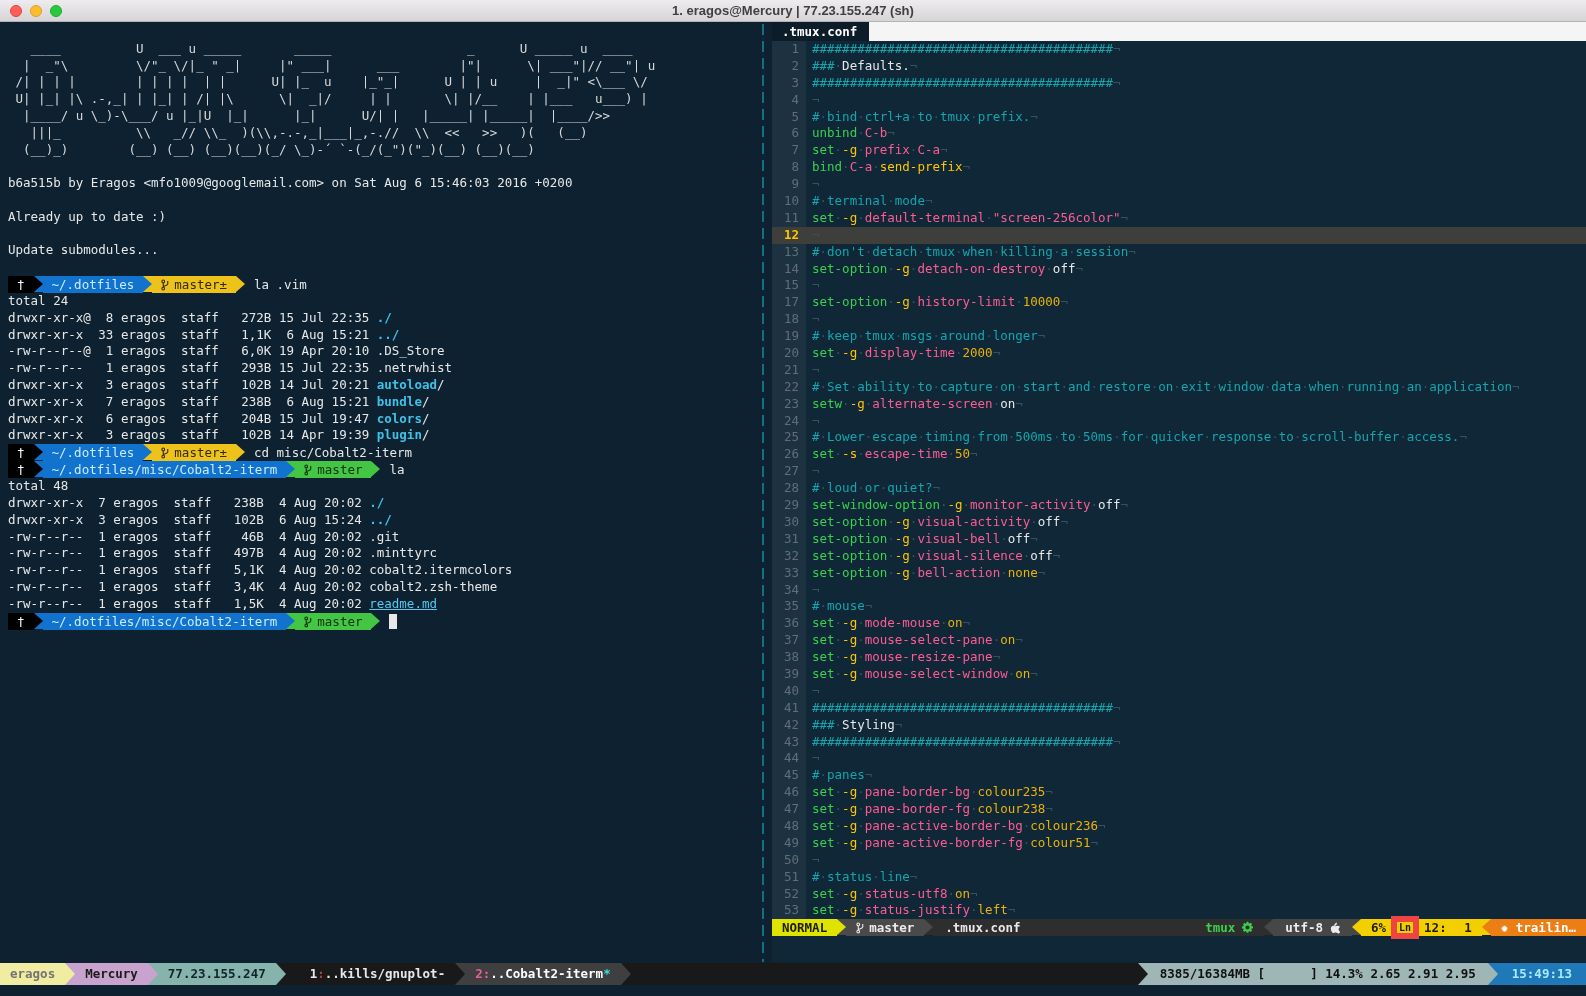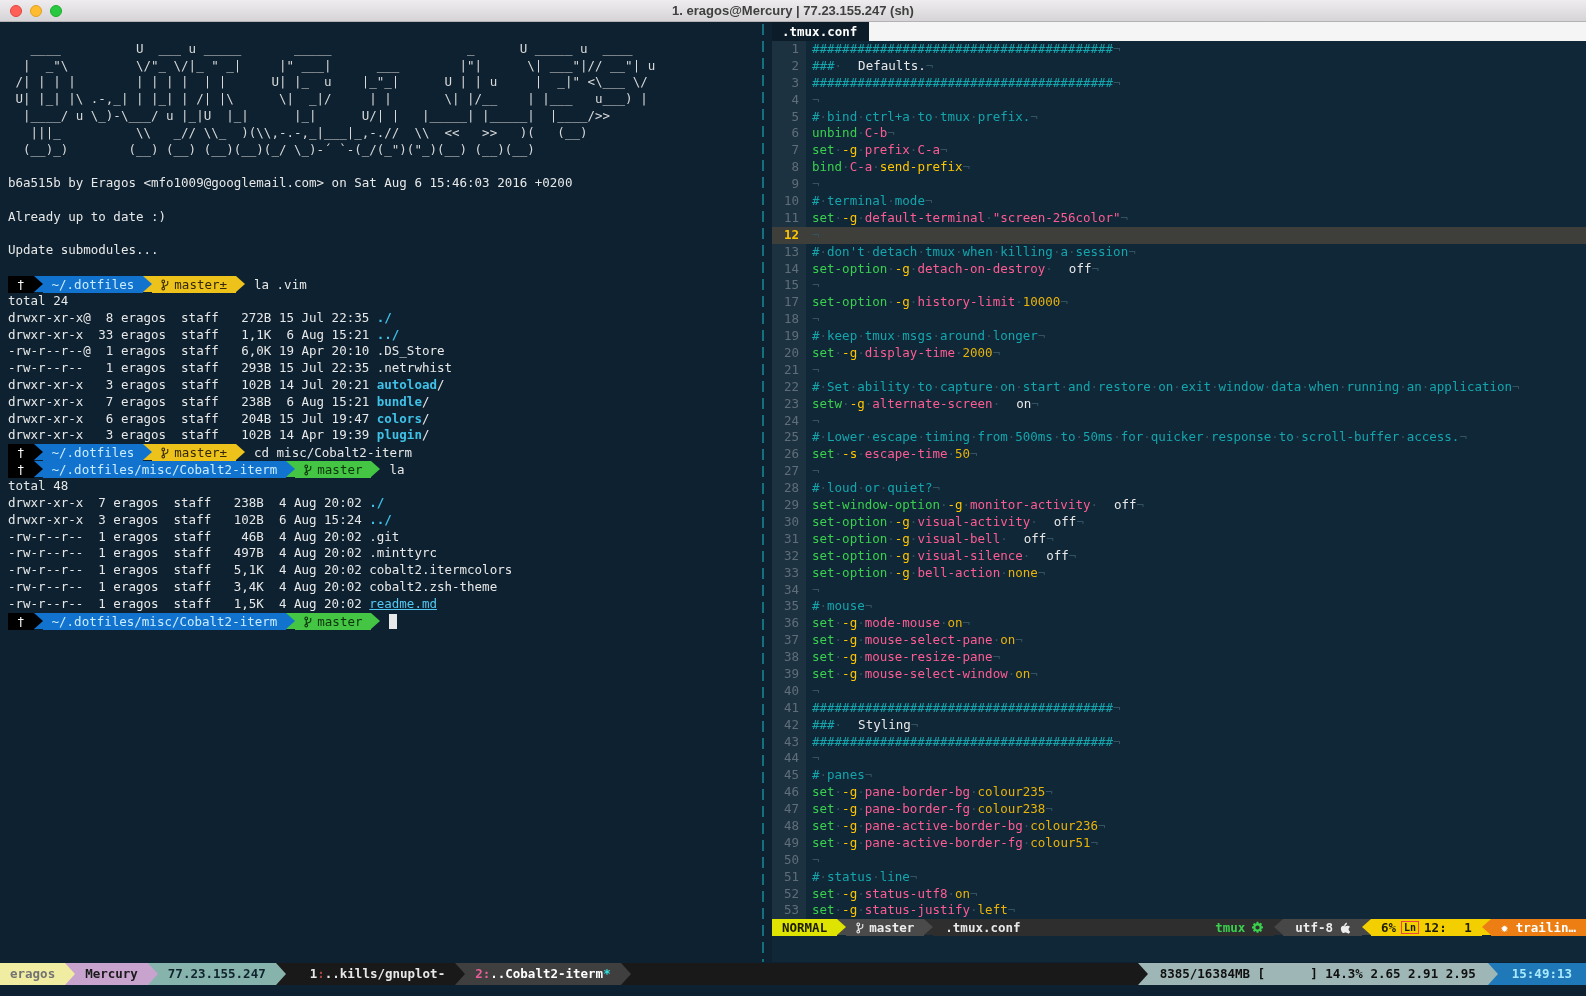--- a/index.html
+++ b/index.html
@@ -27,21 +27,21 @@
   .art { color:#d9d9d9; }
 
   
   .tok-pl  { color:#e8e8e8; }
   .tok-dir { color:#3fc1e8; font-weight:bold; }
   .tok-link{ color:#52c9f5; text-decoration:underline; cursor:pointer; }
   .tok-k { color:#3ad04e; }
   .tok-y { color:#ffc600; }
   .tok-p { color:#ff5c93; }
   .tok-o { color:#eab308; }
-  .tok-w { color:#e8e8e8;margin-left:16px; }
+  .tok-w { color:#e8e8e8; }
   .tok-c { color:#14a5ad; }
   .tok-d { color:#355262; }
 
   
   .prompt { display:flex; align-items:stretch; height:17px; line-height:17px; }
   .pseg { padding:0 9px; white-space:pre; }
   .seg-black { background:#000; color:#fff; }
   .seg-blue  { background:#1273cf; color:#c9ecff; }
   .seg-yel   { background:#edc21b; color:#33290a; }
   .seg-grn   { background:#44c544; color:#0c330c; }
@@ -69,21 +69,21 @@
   .statusline { display:flex; height:17px; line-height:17px; font-weight:bold; }
   .sl-mode { background:#dfe300; color:#1c1c00; padding:0 10px; }
   .sl-branch { background:#4a4a4a; color:#ededed; padding:0 10px; }
   .sl-file { background:#2e2e2e; color:#e8e8e8; padding:0 12px; }
   .sl-fill { background:#2e2e2e; flex:1; display:flex; justify-content:flex-end; align-items:center; color:#3ad04e; padding-right:10px; gap:6px; }
   .sl-enc { background:#474747; color:#ededed; padding:0 12px; display:flex; align-items:center; gap:6px; }
   .sl-pos { background:#f3cf00; color:#1c1c00; padding:0 10px; white-space:pre; display:flex; align-items:center; gap:5px;}
   .sl-warn { background:#ec7e13; color:#fff; padding:0 10px; white-space:pre; }
   .ra { width:0; height:0; border-top:8.5px solid transparent; border-bottom:8.5px solid transparent; border-left:9px solid transparent; }
   .la { width:0; height:0; border-top:8.5px solid transparent; border-bottom:8.5px solid transparent; border-right:9px solid transparent; }
-  .lnsym { font-size:10px; border:1px solid #ef4444; padding:0 2px; line-height:11px; }
+  .lnsym { font-size:10px; border:6px solid #ef4444; padding:0 2px; line-height:11px; }
 
   
   .tmux-bar { position:absolute; left:0; right:0; top:941px; height:22px; background:#191919;
     display:flex; align-items:stretch; line-height:22px; font-weight:bold; }
   .tseg { padding:0 10px; white-space:pre; }
   .tm-sess { background:#f0eda2; color:#737373; }
   .tm-host { background:#c7a3cd; color:#1a1a1a; }
   .tm-ip   { background:#87b3ad; color:#10242e; }
   .tm-gap  { width:14px; }
   .tm-win1 { color:#e8e8e8; }

